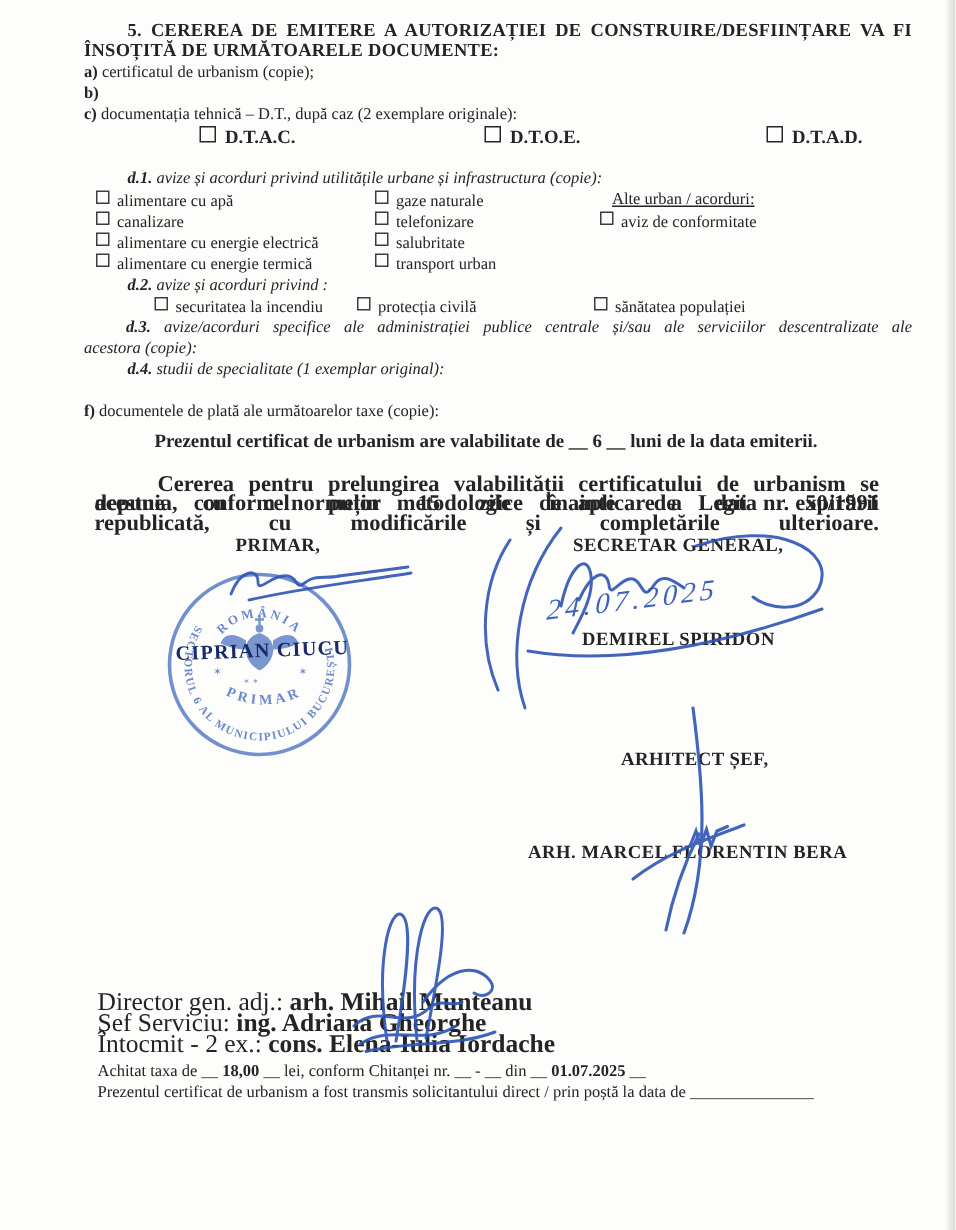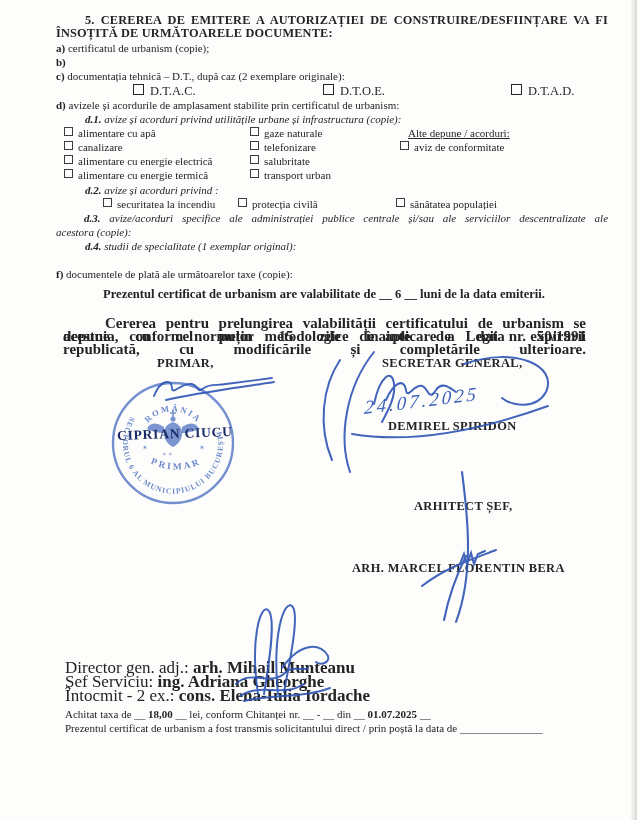--- a/index.html
+++ b/index.html
@@ -5,21 +5,21 @@
   html,body{margin:0;padding:0;background:#ffffff;}
   .page{position:relative;width:637px;height:820px;background:#fdfdfc;
         font-family:"Liberation Serif",serif;color:#242424;overflow:hidden;}
   .ln{position:absolute;white-space:nowrap;font-size:11px;line-height:13px;}
   .b{font-weight:bold;}
   .i{font-style:italic;}
   .jl{white-space:normal;text-align:justify;text-align-last:justify;}
   .cb{display:inline-block;width:7px;height:7px;border:1px solid #3c3c3c;
       margin-right:5px;vertical-align:1px;background:transparent;}
   .cb.big{width:9px;height:9px;border:1.4px solid #262626;margin-right:6px;vertical-align:0px;}
-  .dt{font-size:12.5px;font-weight:normal;padding-left:28px;}
+  .dt{font-size:12.5px;font-weight:bold;padding-left:28px;}
   .heading{font-size:12.3px;font-weight:bold;letter-spacing:.2px;}
   .validity{font-size:12.6px;font-weight:bold;}
   .note{font-size:15px;font-weight:bold;white-space:normal;text-align:justify;line-height:12.5px;}
   .sig-title{font-size:12.5px;font-weight:bold;letter-spacing:.3px;}
   .sig-name{font-size:12.4px;font-weight:bold;letter-spacing:.4px;}
   .officials{font-size:17px;line-height:13.8px;}
   .underhead{text-decoration:underline;}
   .stamp-name{position:absolute;font-size:13.5px;font-weight:bold;color:#1a2a66;
       letter-spacing:.8px;transform:rotate(-2deg);}
   .hand-date{position:absolute;font-size:19px;font-style:italic;color:#2e55b5;
@@ -52,33 +52,29 @@
   <div class="ln dt" style="left:105px;top:84px;">
     <span class="cb big"></span><span>D.T.A.C.</span>
   </div>
   <div class="ln dt" style="left:295px;top:84px;">
     <span class="cb big"></span><span>D.T.O.E.</span>
   </div>
   <div class="ln dt" style="left:483px;top:84px;">
     <span class="cb big"></span><span>D.T.A.D.</span>
   </div>
 
-  <div class="ln" style="left:56px;top:99px;">
-    <span class="b">d)</span>
-    <span>avizele și acordurile de amplasament stabilite prin certificatul de urbanism:</span>
-  </div>
 
   <div class="ln i" style="left:85px;top:113px;">
     <span class="b">d.1.</span>
     <span>avize și acorduri privind utilitățile urbane și infrastructura (copie):</span>
   </div>
 
   <div class="ln" style="left:64px;top:127px;"><span class="cb"></span><span>alimentare cu apă</span></div>
   <div class="ln" style="left:250px;top:127px;"><span class="cb"></span><span>gaze naturale</span></div>
-  <div class="ln underhead" style="left:408px;top:127px;">Alte depune / acorduri:</div>
+  <div class="ln underhead" style="left:408px;top:127px;">Alte urban / acorduri:</div>
 
   <div class="ln" style="left:64px;top:141px;"><span class="cb"></span><span>canalizare</span></div>
   <div class="ln" style="left:250px;top:141px;"><span class="cb"></span><span>telefonizare</span></div>
   <div class="ln" style="left:400px;top:141px;"><span class="cb"></span><span>aviz de conformitate</span></div>
 
   <div class="ln" style="left:64px;top:155px;"><span class="cb"></span><span>alimentare cu energie electrică</span></div>
   <div class="ln" style="left:250px;top:155px;"><span class="cb"></span><span>salubritate</span></div>
 
   <div class="ln" style="left:64px;top:169px;"><span class="cb"></span><span>alimentare cu energie termică</span></div>
   <div class="ln" style="left:250px;top:169px;"><span class="cb"></span><span>transport urban</span></div>

